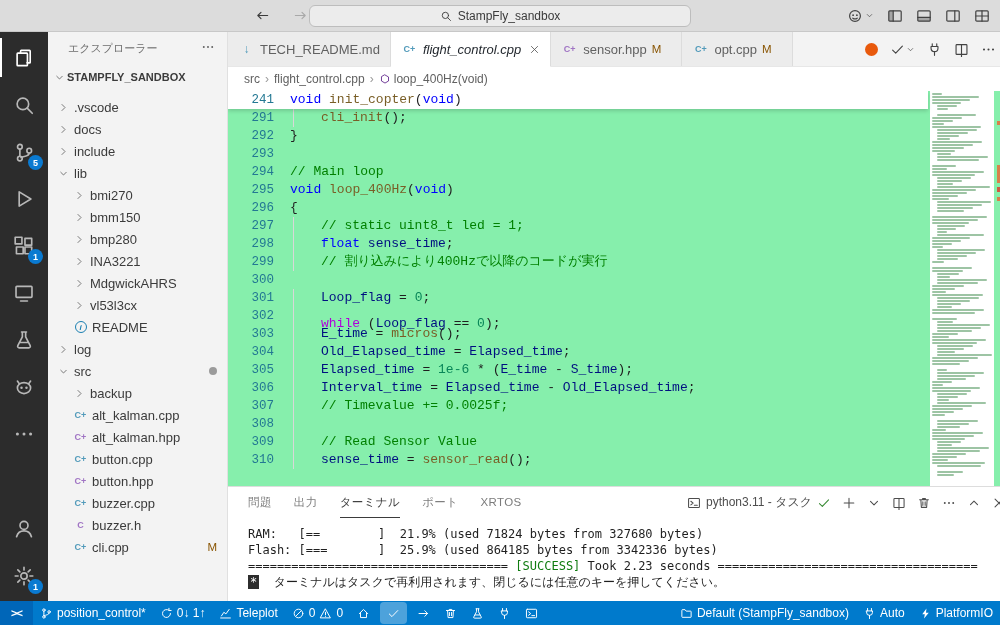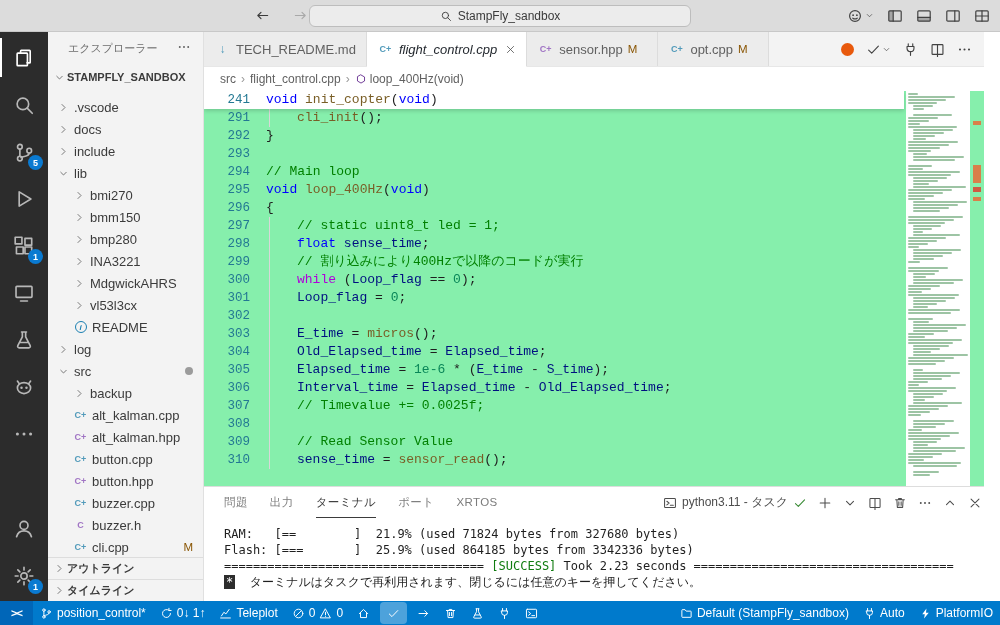--- a/index.html
+++ b/index.html
@@ -26,21 +26,21 @@
   
   .activitybar{width:48px;background:#2c2c2c;display:flex;flex-direction:column;flex:none;padding-top:2px}
   .ab-item{width:48px;height:47px;display:flex;align-items:center;justify-content:center;color:#b8b8b8;position:relative;cursor:pointer}
   .ab-item svg{width:22px;height:22px}
   .ab-item.active{color:#fff}
   .ab-item.active::before{content:'';position:absolute;left:0;top:4px;bottom:4px;width:2px;background:#fff}
   .ab-badge{position:absolute;right:5px;bottom:5px;min-width:15px;height:15px;border-radius:8px;background:#0a7ad1;color:#fff;font-size:9px;font-weight:700;display:flex;align-items:center;justify-content:center;padding:0 3px}
   .ab-bottom{margin-top:auto;padding-bottom:2px}
 
   
-  .sidebar{width:156px;background:#f3f3f3;border-right:1px solid #e0e0e0;display:flex;flex-direction:column;flex:none;color:#3b3b3b}
+  .sidebar{width:180px;background:#f3f3f3;border-right:1px solid #e0e0e0;display:flex;flex-direction:column;flex:none;color:#3b3b3b}
   .sb-header{height:32px;display:flex;align-items:center;padding:0 12px 0 20px;font-size:11px;color:#6f6f6f;flex:none}
   .sb-more{margin-left:auto;color:#5f5f5f}
   .sb-more svg{width:14px;height:14px}
   .sb-section{height:26px;display:flex;align-items:center;font-size:11px;font-weight:700;color:#3b3b3b;padding-left:4px;flex:none;cursor:pointer}
   .tree{flex:1;overflow:hidden;padding-top:6px}
   .row{height:22px;display:flex;align-items:center;cursor:pointer;white-space:nowrap}
   .chev{display:inline-flex;width:15px;justify-content:center;color:#5f5f5f}
   .chev svg{width:11px;height:11px}
   .fic{display:inline-flex;width:17px;justify-content:center;align-items:center}
   .tlabel{margin-left:3px;font-size:13px}
@@ -477,38 +477,20 @@
             <span class="tlabel">buzzer.h</span>
           </div>
           <div class="row" style="padding-left: 24px;">
             <span class="icw fic">
               <span class="fi fi-cpp">C+</span>
             </span>
             <span class="tlabel">cli.cpp</span>
             <span class="m-badge">M</span>
           </div>
         </div>
-      <div class="sb-bottom" id="sb-bottom">
-          <div class="sbb-row">
-            <span class="icw chev">
-              <svg viewBox="0 0 16 16" fill="none" stroke="currentColor" stroke-width="1.2" stroke-linecap="round" stroke-linejoin="round">
-                <path d="M5.8 3.6L10.2 8l-4.4 4.4"></path>
-              </svg>
-            </span>
-            <span>アウトライン</span>
-          </div>
-          <div class="sbb-row">
-            <span class="icw chev">
-              <svg viewBox="0 0 16 16" fill="none" stroke="currentColor" stroke-width="1.2" stroke-linecap="round" stroke-linejoin="round">
-                <path d="M5.8 3.6L10.2 8l-4.4 4.4"></path>
-              </svg>
-            </span>
-            <span>タイムライン</span>
-          </div>
-        </div>
     </div>
 
     <div class="rightcol">
       <div class="tabbar">
         <div id="tabs" class="tabs">
             <div class="tab">
               <span class="icw fic">
                 <span class="fi fi-md">↓</span>
               </span>
               <span class="tab-label">TECH_README.md</span>
@@ -608,21 +590,21 @@
         <div class="code-lines" id="code-lines">
             <div class="cl"><span class="lnum">291</span><span class="ltext" style="padding-left: 31px;"><span class="iguide"></span><span class="tk-fn">cli_init</span><span class="tk-plain">();</span></span></div>
             <div class="cl"><span class="lnum">292</span><span class="ltext" style="padding-left: 0px;"><span class="tk-plain">}</span></span></div>
             <div class="cl"><span class="lnum">293</span><span class="ltext" style="padding-left: 0px;"></span></div>
             <div class="cl"><span class="lnum">294</span><span class="ltext" style="padding-left: 0px;"><span class="tk-comment">// Main loop</span></span></div>
             <div class="cl"><span class="lnum">295</span><span class="ltext" style="padding-left: 0px;"><span class="tk-kw">void</span><span class="tk-plain"> </span><span class="tk-fn">loop_400Hz</span><span class="tk-plain">(</span><span class="tk-kw">void</span><span class="tk-plain">)</span></span></div>
             <div class="cl"><span class="lnum">296</span><span class="ltext" style="padding-left: 0px;"><span class="tk-plain">{</span></span></div>
             <div class="cl"><span class="lnum">297</span><span class="ltext" style="padding-left: 31px;"><span class="iguide"></span><span class="tk-comment">// static uint8_t led = 1;</span></span></div>
             <div class="cl"><span class="lnum">298</span><span class="ltext" style="padding-left: 31px;"><span class="iguide"></span><span class="tk-kw">float</span><span class="tk-plain"> </span><span class="tk-var">sense_time</span><span class="tk-plain">;</span></span></div>
             <div class="cl"><span class="lnum">299</span><span class="ltext" style="padding-left: 31px;"><span class="iguide"></span><span class="tk-comment">// 割り込みにより400Hzで以降のコードが実行</span></span></div>
-            <div class="cl"><span class="lnum">300</span><span class="ltext" style="padding-left: 31px;"><span class="iguide"></span><span class="tk-ctrl">while</span><span class="tk-plain"> (</span><span class="tk-var">Loop_flag</span><span class="tk-plain"> == </span><span class="tk-num">0</span><span class="tk-plain">);</span></span></div>
+            <div class="cl"><span class="lnum">300</span><span class="ltext" style="padding-left: 31px; margin-top: 44px;"><span class="iguide"></span><span class="tk-ctrl">while</span><span class="tk-plain"> (</span><span class="tk-var">Loop_flag</span><span class="tk-plain"> == </span><span class="tk-num">0</span><span class="tk-plain">);</span></span></div>
             <div class="cl"><span class="lnum">301</span><span class="ltext" style="padding-left: 31px;"><span class="iguide"></span><span class="tk-var">Loop_flag</span><span class="tk-plain"> = </span><span class="tk-num">0</span><span class="tk-plain">;</span></span></div>
             <div class="cl"><span class="lnum">302</span><span class="ltext" style="padding-left: 31px;"><span class="iguide"></span></span></div>
             <div class="cl"><span class="lnum">303</span><span class="ltext" style="padding-left: 31px;"><span class="iguide"></span><span class="tk-var">E_time</span><span class="tk-plain"> = </span><span class="tk-fn">micros</span><span class="tk-plain">();</span></span></div>
             <div class="cl"><span class="lnum">304</span><span class="ltext" style="padding-left: 31px;"><span class="iguide"></span><span class="tk-var">Old_Elapsed_time</span><span class="tk-plain"> = </span><span class="tk-var">Elapsed_time</span><span class="tk-plain">;</span></span></div>
             <div class="cl"><span class="lnum">305</span><span class="ltext" style="padding-left: 31px;"><span class="iguide"></span><span class="tk-var">Elapsed_time</span><span class="tk-plain"> = </span><span class="tk-num">1e-6</span><span class="tk-plain"> * (</span><span class="tk-var">E_time</span><span class="tk-plain"> - </span><span class="tk-var">S_time</span><span class="tk-plain">);</span></span></div>
             <div class="cl"><span class="lnum">306</span><span class="ltext" style="padding-left: 31px;"><span class="iguide"></span><span class="tk-var">Interval_time</span><span class="tk-plain"> = </span><span class="tk-var">Elapsed_time</span><span class="tk-plain"> - </span><span class="tk-var">Old_Elapsed_time</span><span class="tk-plain">;</span></span></div>
             <div class="cl"><span class="lnum">307</span><span class="ltext" style="padding-left: 31px;"><span class="iguide"></span><span class="tk-comment">// Timevalue += 0.0025f;</span></span></div>
             <div class="cl"><span class="lnum">308</span><span class="ltext" style="padding-left: 31px;"><span class="iguide"></span></span></div>
             <div class="cl"><span class="lnum">309</span><span class="ltext" style="padding-left: 31px;"><span class="iguide"></span><span class="tk-comment">// Read Sensor Value</span></span></div>
             <div class="cl"><span class="lnum">310</span><span class="ltext" style="padding-left: 31px;"><span class="iguide"></span><span class="tk-var">sense_time</span><span class="tk-plain"> = </span><span class="tk-fn">sensor_read</span><span class="tk-plain">();</span></span></div>

